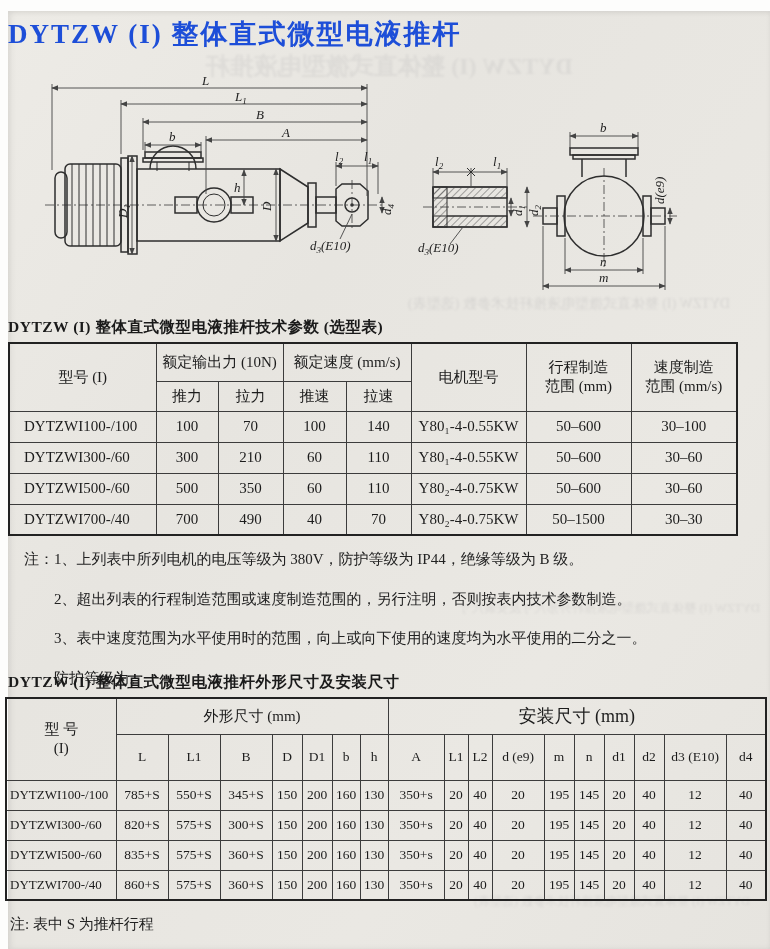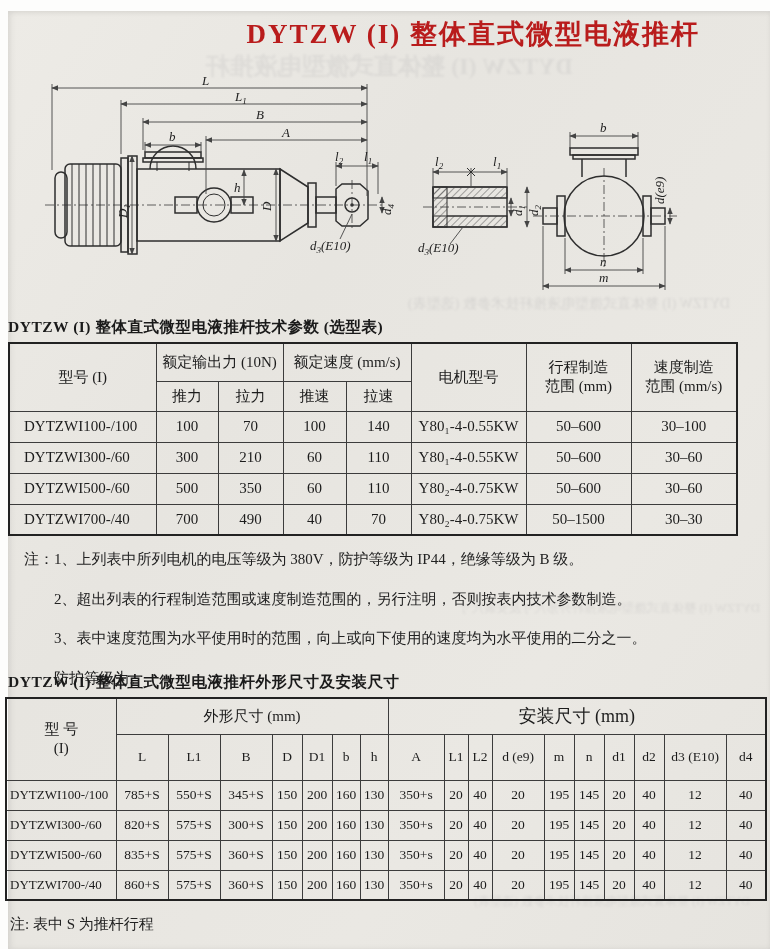--- a/index.html
+++ b/index.html
@@ -7,22 +7,22 @@
   body {
     position:relative; overflow:hidden; background:#fdfdfc;
     font-family:"Liberation Serif","DejaVu Serif",serif; color:#1c1c1c;
   }
   .paper {
     position:absolute; left:8px; top:11px; right:0; bottom:0;
     background:linear-gradient(125deg,#edebe6 0%,#e7e5e0 35%,#eae8e3 70%,#e6e4df 100%);
     box-shadow:inset 3px 0 6px rgba(0,0,0,.06), inset 0 2px 5px rgba(0,0,0,.05);
   }
   .page-title {
-    position:absolute; top:16px; left:8px; width:692px; text-align:right;
-    font-size:27px; font-weight:bold; letter-spacing:2px; color:#b91c1c;
+    position:absolute; top:16px; left:8px; width:692px; text-align:left;
+    font-size:27px; font-weight:bold; letter-spacing:2px; color:#1d4ed8;
   }
   .ghost {
     position:absolute; transform:scaleX(-1); filter:blur(1.2px);
     color:#6a6a72; pointer-events:none; white-space:nowrap; overflow:hidden;
   }
   .drawing { position:absolute; left:30px; top:74px; width:700px; height:230px; }
   svg text { font:italic 13px "Liberation Serif","DejaVu Serif",serif; fill:#222; }
   svg .lbl-sub { font-size:9px; }
   .part { stroke:#2e2e2e; fill:none; stroke-width:1.5; }
   .thin { stroke:#2e2e2e; fill:none; stroke-width:1; }

